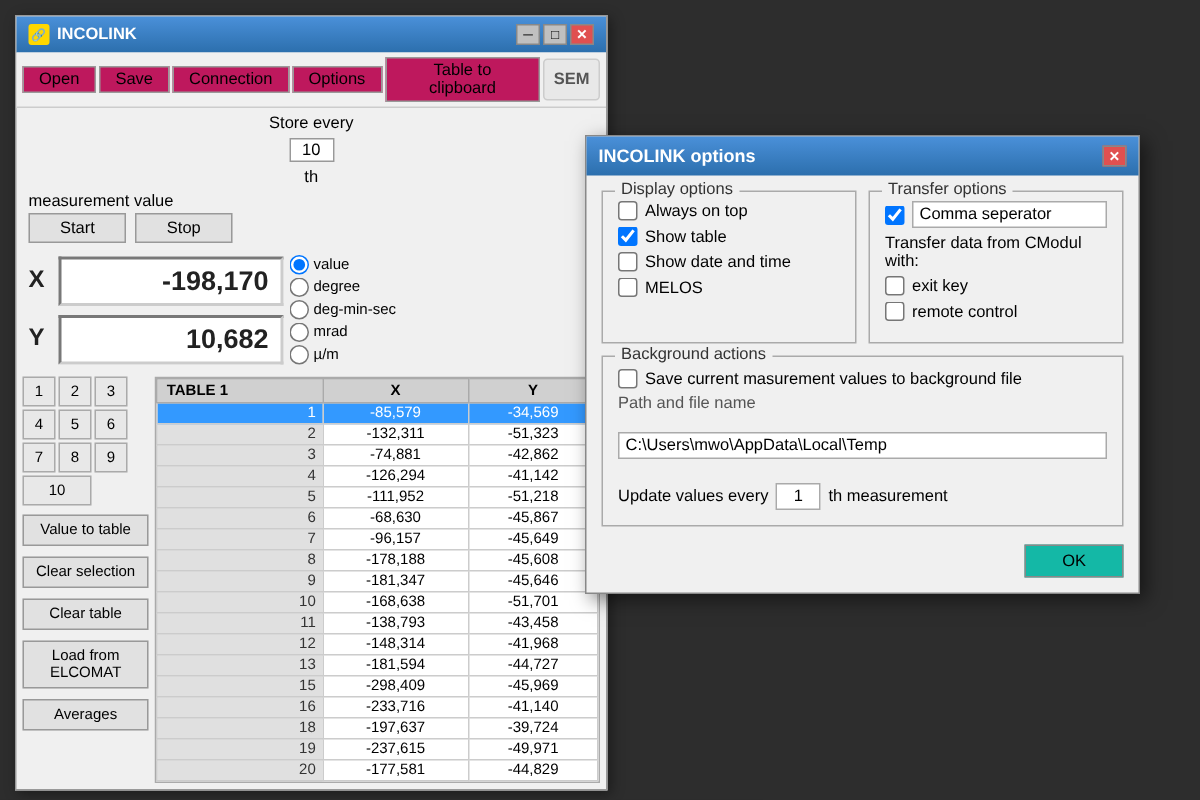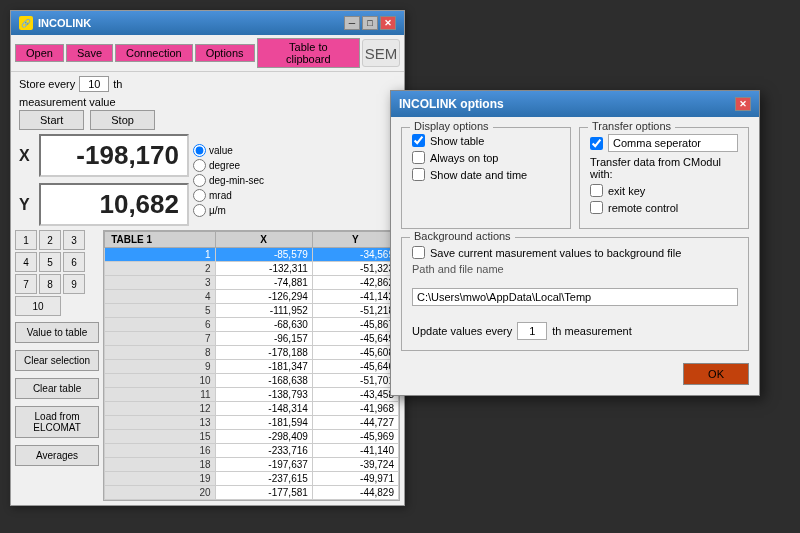--- a/index.html
+++ b/index.html
@@ -81,37 +81,37 @@
       display: flex;
       gap: 2px;
       padding: 3px 4px;
       background: #f0f0f0;
       border-bottom: 1px solid #ccc;
       align-items: center;
     }
 
     .menu-btn {
       padding: 2px 10px;
-      background: #ec4899;
+      background: #be185d;
       border: 1px solid #999;
       cursor: pointer;
       font-size: 11px;
     }
 
     .sem-logo {
       margin-left: auto;
       width: 40px;
       height: 28px;
       background: #e8e8e8;
       border: 1px solid #ccc;
       display: flex;
       align-items: center;
       justify-content: center;
-      font-size: 15px;
-      font-weight: normal;
+      font-size: 11px;
+      font-weight: bold;
       color: #555;
       border-radius: 3px;
     }
 
     .store-input {
       width: 30px;
       border: 1px solid #999;
       padding: 1px 3px;
       font-size: 11px;
       text-align: center;
@@ -127,21 +127,21 @@
       font-weight: bold;
       font-size: 16px;
       width: 16px;
       color: #222;
     }
 
     .xy-value {
       background: white;
       border: 2px inset #ccc;
       padding: 4px 8px;
-      font-size: 26px;
+      font-size: 18px;
       font-weight: bold;
       color: #222;
       min-width: 150px;
       text-align: right;
     }
 
     
     .radio-group {
       display: flex;
       flex-direction: column;
@@ -226,21 +226,21 @@
     .data-table th {
       background: #d0d0d0;
       border: 1px solid #aaa;
       padding: 2px 6px;
       text-align: center;
     }
 
     .data-table td {
       border: 1px solid #ccc;
       padding: 1px 4px;
-      text-align: right;
+      text-align: center;
       background: white;
     }
 
     .data-table td.row-num {
       text-align: right;
       background: #e0e0e0;
       color: #333;
     }
 
     .data-table tr.selected td {
@@ -374,21 +374,21 @@
 
     .ok-row {
       display: flex;
       justify-content: flex-end;
       padding: 4px 0 0 0;
     }
 
     .ok-btn {
       padding: 4px 24px;
       border: 1px solid #888;
-      background: #c2410c;
+      background: #14b8a6;
       cursor: pointer;
       font-size: 11px;
     }
 
     
     .xy-radio-container {
       display: flex;
       align-items: center;
       padding: 0 8px;
       gap: 4px;
@@ -419,21 +419,21 @@
 
   <div class="menu-bar">
     <button class="menu-btn">Open</button>
     <button class="menu-btn">Save</button>
     <button class="menu-btn">Connection</button>
     <button class="menu-btn">Options</button>
     <button class="menu-btn">Table to clipboard</button>
     <div class="sem-logo">SEM</div>
   </div>
 
-  <div style="display:flex; align-items:center; padding:4px 8px; gap:4px; font-size:11px;">
+  <div style="display:flex; align-items:center; padding:4px 8px; gap:4px; font-size:11px;flex-direction:column;">
     <span>Store every</span>
     <input class="store-input" type="text" value="10" style="">
     <span>th</span>
   </div>
   <div style="display:flex; align-items:center; padding:0 8px 2px 8px; gap:4px; font-size:11px;">
     <span>measurement value</span>
   </div>
   <div class="start-stop-row">
     <button class="action-btn">Start</button>
     <button class="action-btn">Stop</button>
@@ -615,30 +615,34 @@
       <div class="title-btn close-btn">✕</div>
     </div>
   </div>
 
   <div class="dialog-body">
     <div class="dialog-row">
 
       <div class="group-box">
         <span class="group-legend">Display options</span>
         <div class="check-row">
+          <input type="checkbox" id="alwaysOnTop" style="">
+          <label for="alwaysOnTop">Always on top</label>
+        </div>
+        <div class="check-row">
           <input type="checkbox" id="showTable" checked="" style="">
           <label for="showTable">Show table</label>
-        </div>
-        <div class="check-row">
-          <input type="checkbox" id="alwaysOnTop" style="">
-          <label for="alwaysOnTop">Always on top</label>
         </div>
         <div class="check-row">
           <input type="checkbox" id="showDateTime" style="">
           <label for="showDateTime">Show date and time</label>
+        </div>
+        <div class="check-row">
+          <input type="checkbox" id="melos" style="">
+          <label for="melos">MELOS</label>
         </div>
       </div>
 
       <div class="group-box" style="min-width:150px;">
         <span class="group-legend">Transfer options</span>
         <div class="check-row">
           <input type="checkbox" id="commaSep" checked="" style="">
           <input class="transfer-input" type="text" value="Comma seperator" style="">
         </div>
         <div style="margin-top:0; font-size:11px;">

